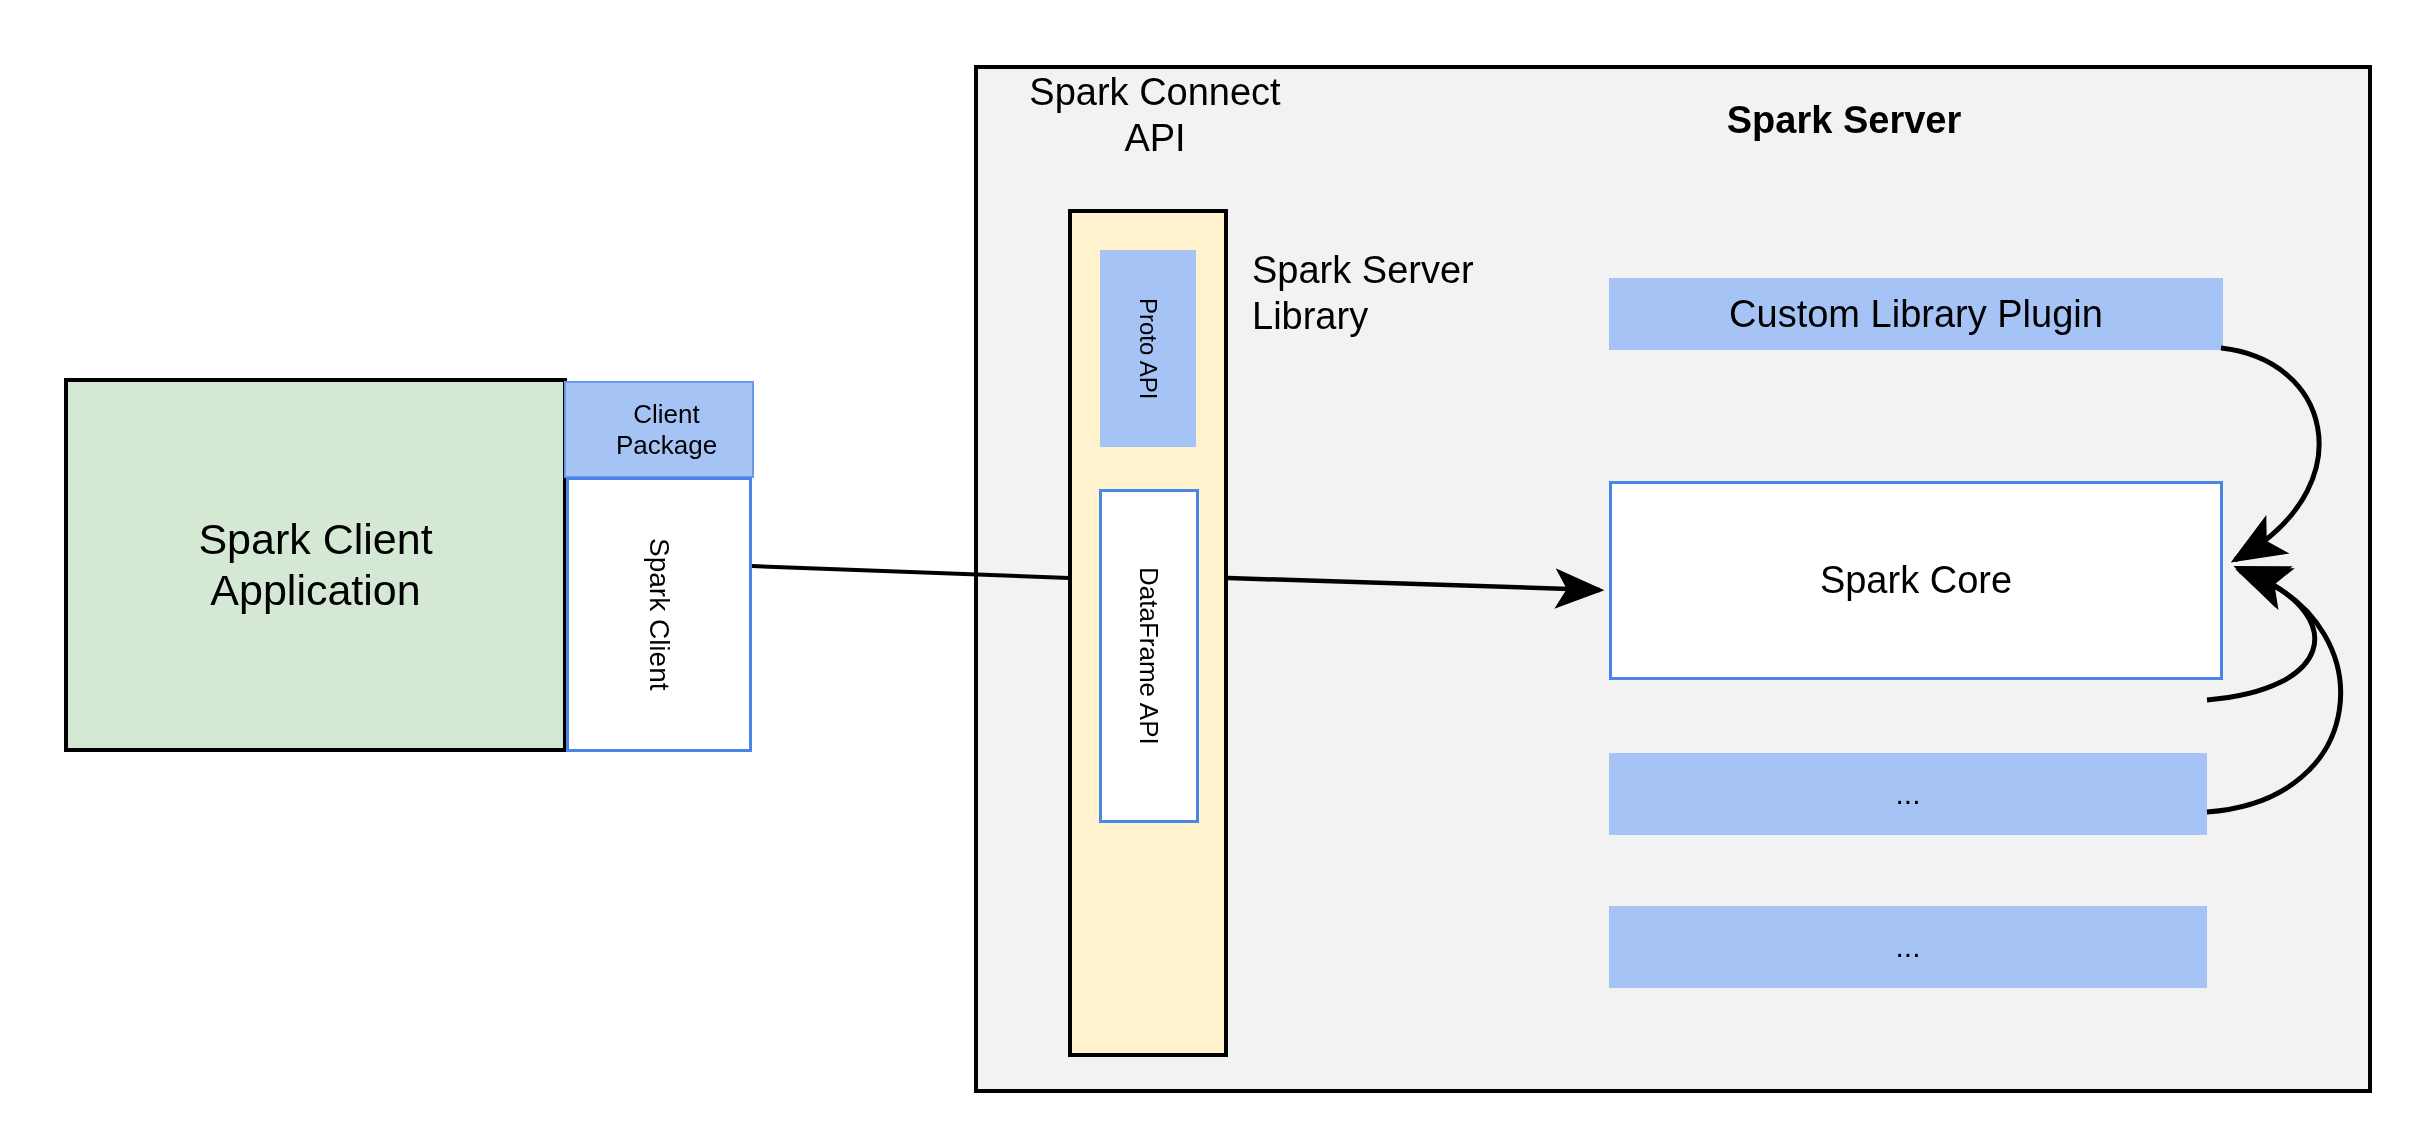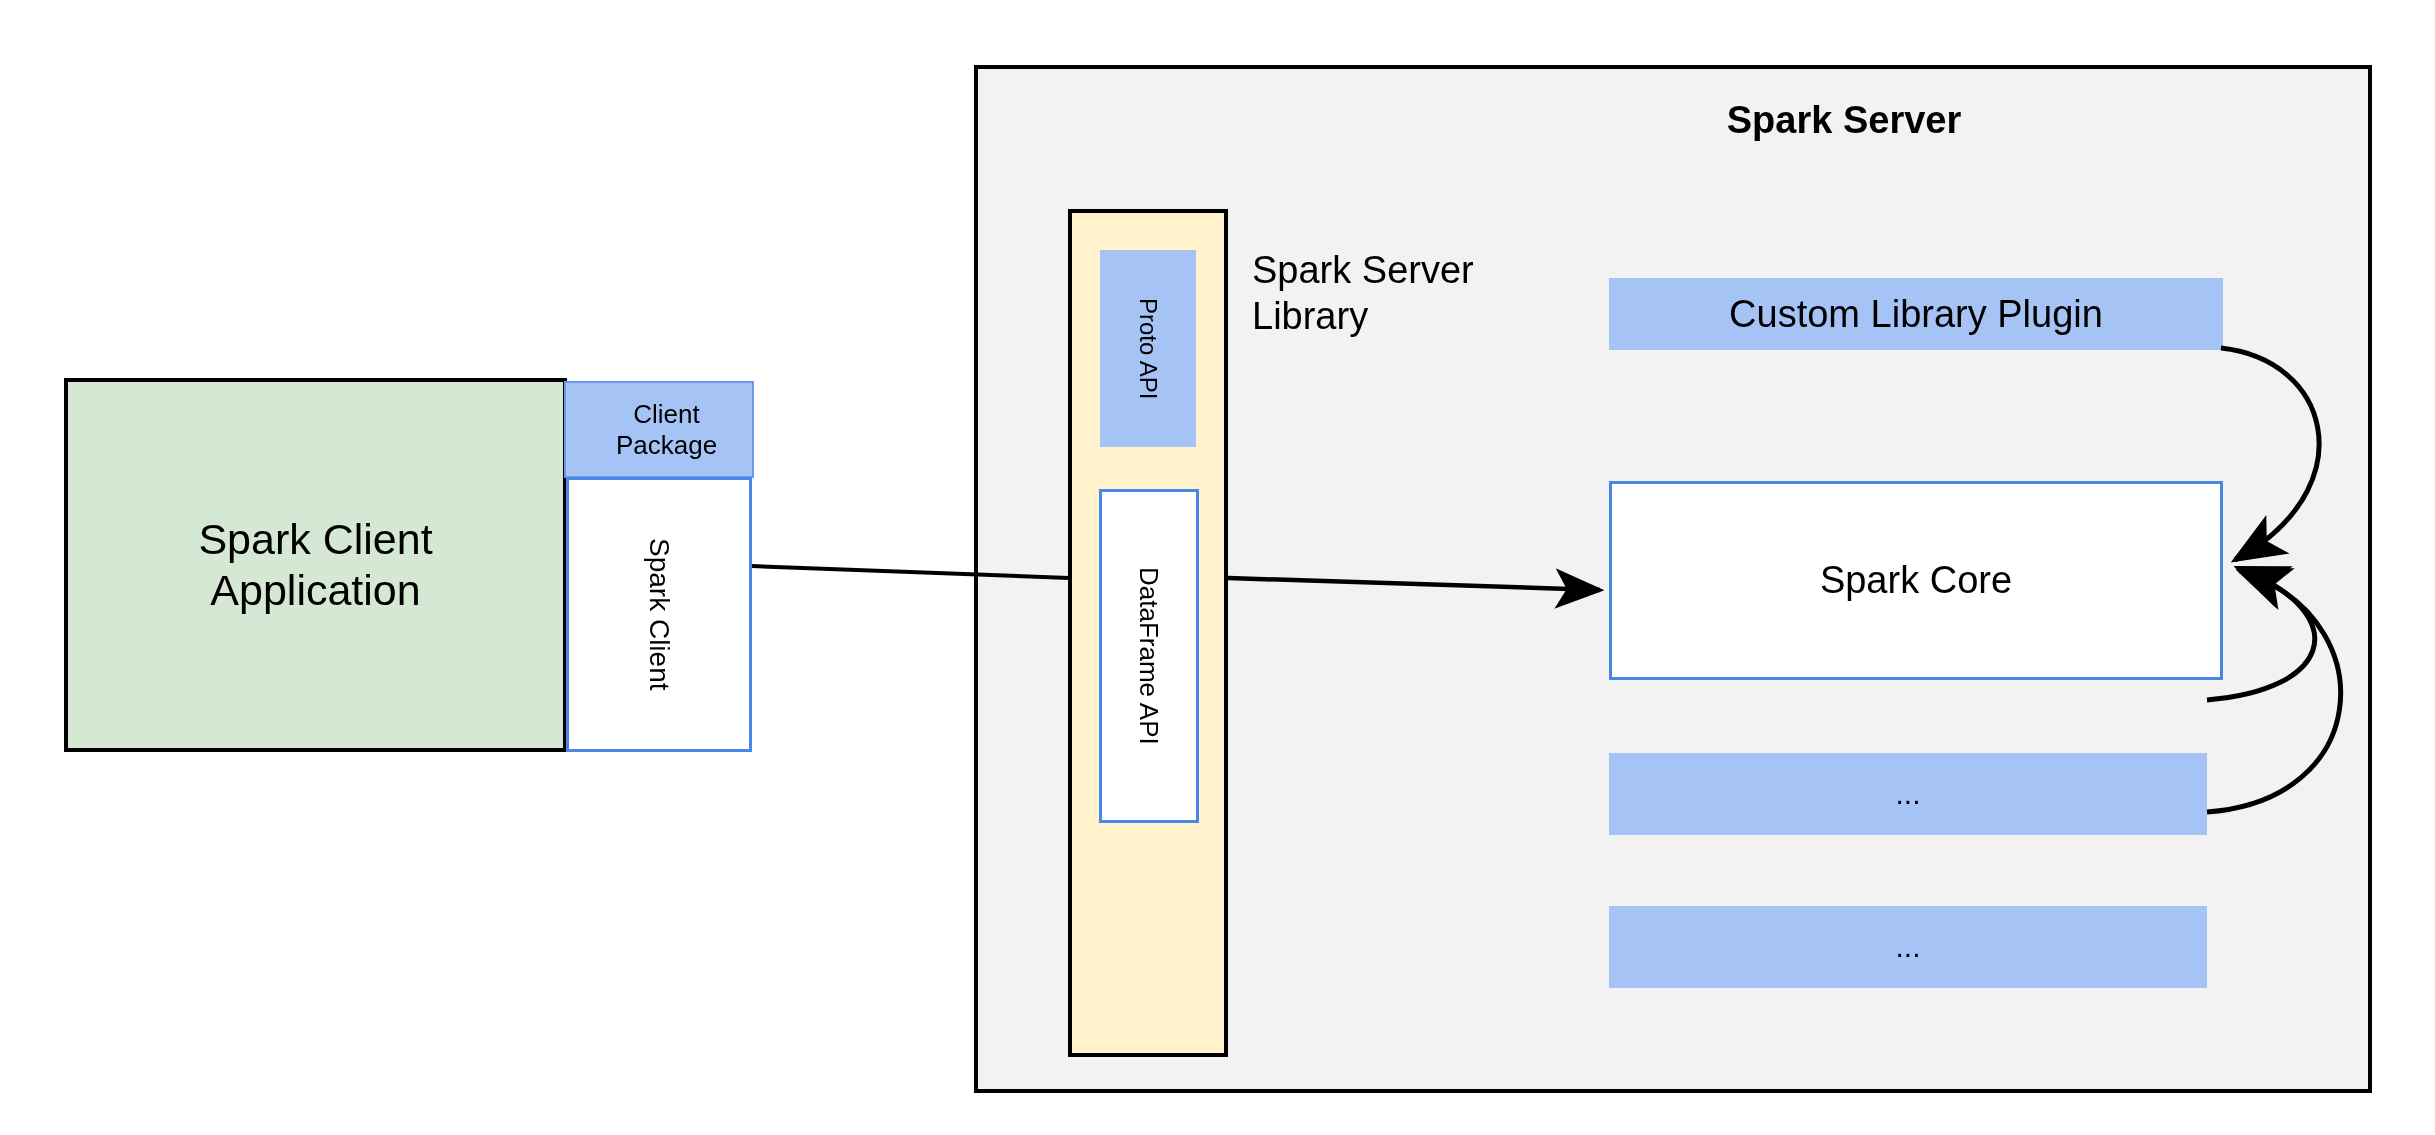--- a/index.html
+++ b/index.html
@@ -152,20 +152,22 @@
     pointer-events: none;
   }
 </style>
 </head>
 <body>
 
 <div id="canvas">
 
   <div id="spark-server-container"></div>
 
+  <div class="label" id="spark-connect-api-label">Spark Connect
+API</div>
 
   <div class="label" id="spark-server-title">Spark Server</div>
 
   <div class="label" id="spark-server-library-label">Spark Server
 Library</div>
 
   <div id="connect-api-stack"></div>
 
   <div class="box" id="proto-api-box">
     <span class="vert-text-down">Proto API</span>

